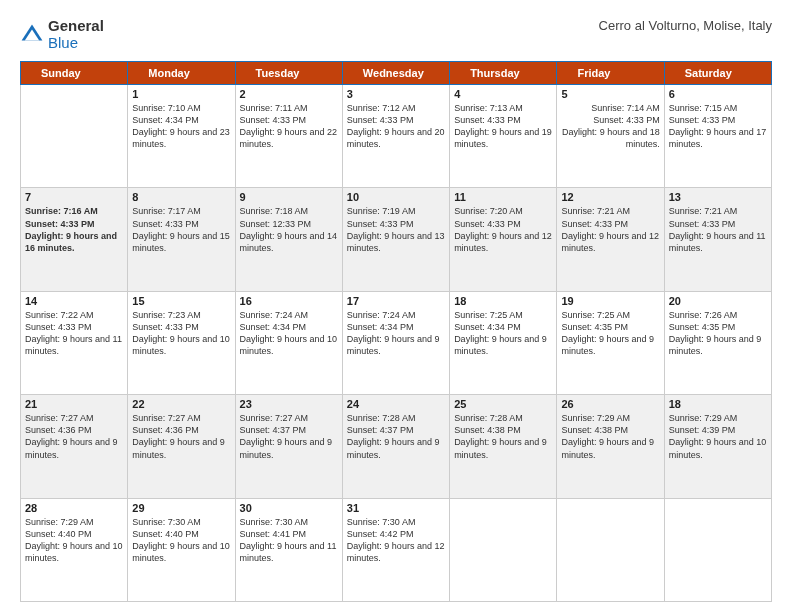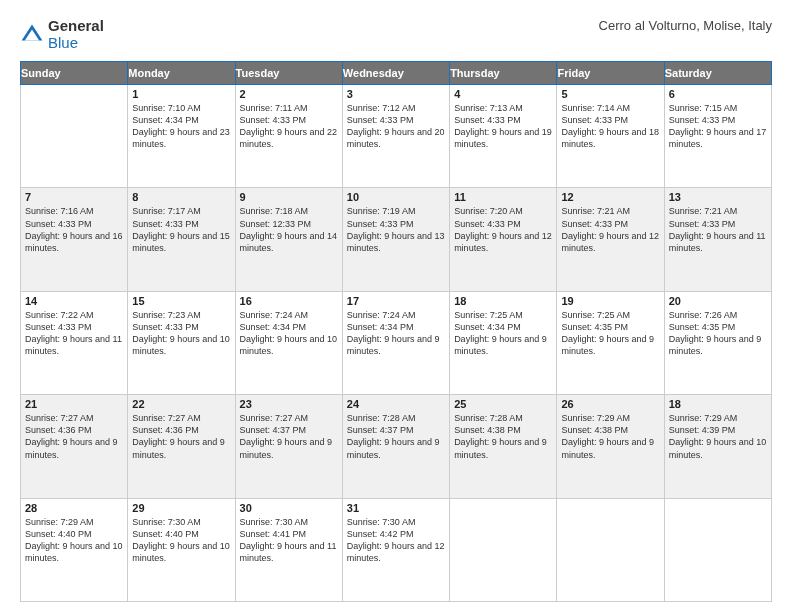--- a/index.html
+++ b/index.html
@@ -61,25 +61,25 @@
       color: #444;
     }
     .calendar {
       flex: 1;
       border: 1px solid #ccc;
       border-collapse: collapse;
       width: 100%;
       table-layout: fixed;
     }
     .calendar th {
-      background-color: #737373;
+      background-color: #c2410c;
       color: #fff;
       font-size: 11px;
       font-weight: bold;
-      padding: 5px 0;
+      padding: 5px 20px;
       text-align: left;
       border: 1px solid #1a6fba;
     }
     .calendar td {
       border: 1px solid #ccc;
       vertical-align: top;
       padding: 3px 4px;
       font-size: 9.5px;
       color: #333;
       height: 82px;
@@ -160,35 +160,35 @@
 Daylight: 9 hours and 20 minutes.</div>
           </td>
           <td>
             <span class="day-number">4</span>
             <div class="day-info" style="white-space: pre-line;">Sunrise: 7:13 AM
 Sunset: 4:33 PM
 Daylight: 9 hours and 19 minutes.</div>
           </td>
           <td>
             <span class="day-number">5</span>
-            <div class="day-info" style="white-space: pre-line;">Sunrise: 7:14 AM
+            <div class="day-info" style="white-space: pre-line; text-align: right;">Sunrise: 7:14 AM
 Sunset: 4:33 PM
 Daylight: 9 hours and 18 minutes.</div>
           </td>
           <td>
             <span class="day-number">6</span>
             <div class="day-info" style="white-space: pre-line;">Sunrise: 7:15 AM
 Sunset: 4:33 PM
 Daylight: 9 hours and 17 minutes.</div>
           </td>
         </tr>
         <tr class="row-shaded">
           <td>
             <span class="day-number">7</span>
-            <div class="day-info" style="white-space: pre-line;">Sunrise: 7:16 AM
+            <div class="day-info" style="white-space: pre-line; font-weight: bold;">Sunrise: 7:16 AM
 Sunset: 4:33 PM
 Daylight: 9 hours and 16 minutes.</div>
           </td>
           <td>
             <span class="day-number">8</span>
             <div class="day-info" style="white-space: pre-line;">Sunrise: 7:17 AM
 Sunset: 4:33 PM
 Daylight: 9 hours and 15 minutes.</div>
           </td>
           <td>

